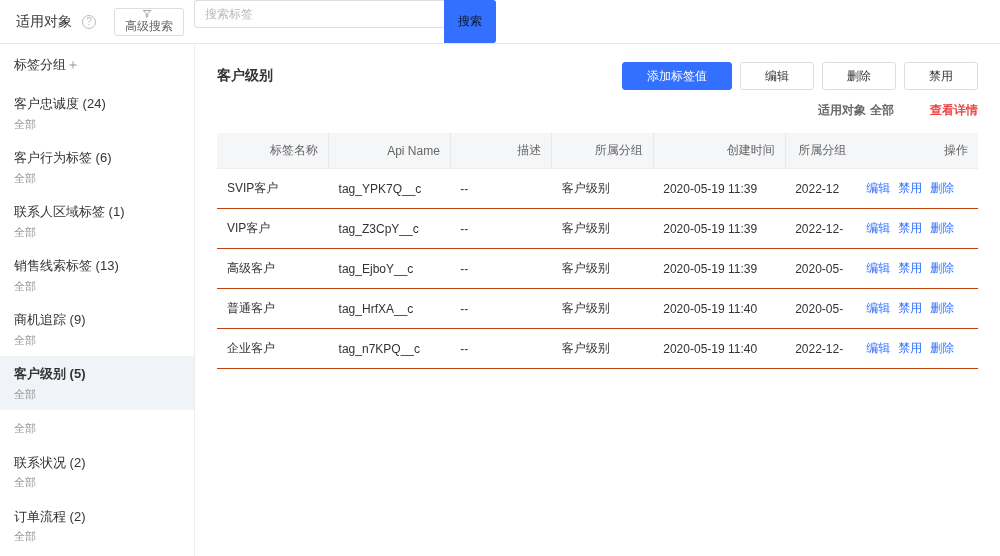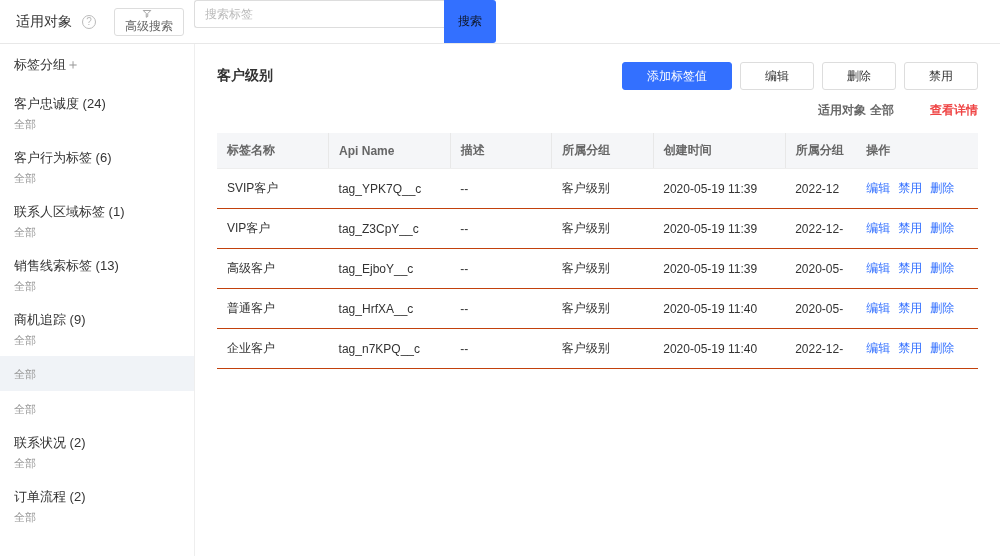--- a/index.html
+++ b/index.html
@@ -197,23 +197,23 @@
     }
     
     
     .table {
       width: 100%;
       border-collapse: collapse;
       table-layout: fixed;
     }
     .table th {
       background: #f5f6f8;
-      font-weight: 700;
+      font-weight: 400;
       color: #666;
-      text-align: left;
+      text-align: right;
       padding: 9px 10px;
       font-size: 12px;
       border-bottom: 1px solid #eee;
       white-space: nowrap;
       overflow: hidden;
     }
     .table td {
       padding: 11px 10px;
       font-size: 12px;
       color: #333;
@@ -278,20 +278,21 @@
         </div>
         <div class="sidebar-item">
           <div class="sidebar-item-label">销售线索标签 (13)</div>
           <div class="sidebar-item-sub">全部</div>
         </div>
         <div class="sidebar-item">
           <div class="sidebar-item-label">商机追踪 (9)</div>
           <div class="sidebar-item-sub">全部</div>
         </div>
         <div class="sidebar-item active">
+          <div class="sidebar-item-label">客户级别 (5)</div>
           <div class="sidebar-item-sub">全部</div>
         </div>
         <div class="sidebar-item">
           <div class="sidebar-item-sub">全部</div>
         </div>
         <div class="sidebar-item">
           <div class="sidebar-item-label">联系状况 (2)</div>
           <div class="sidebar-item-sub">全部</div>
         </div>
         <div class="sidebar-item">

